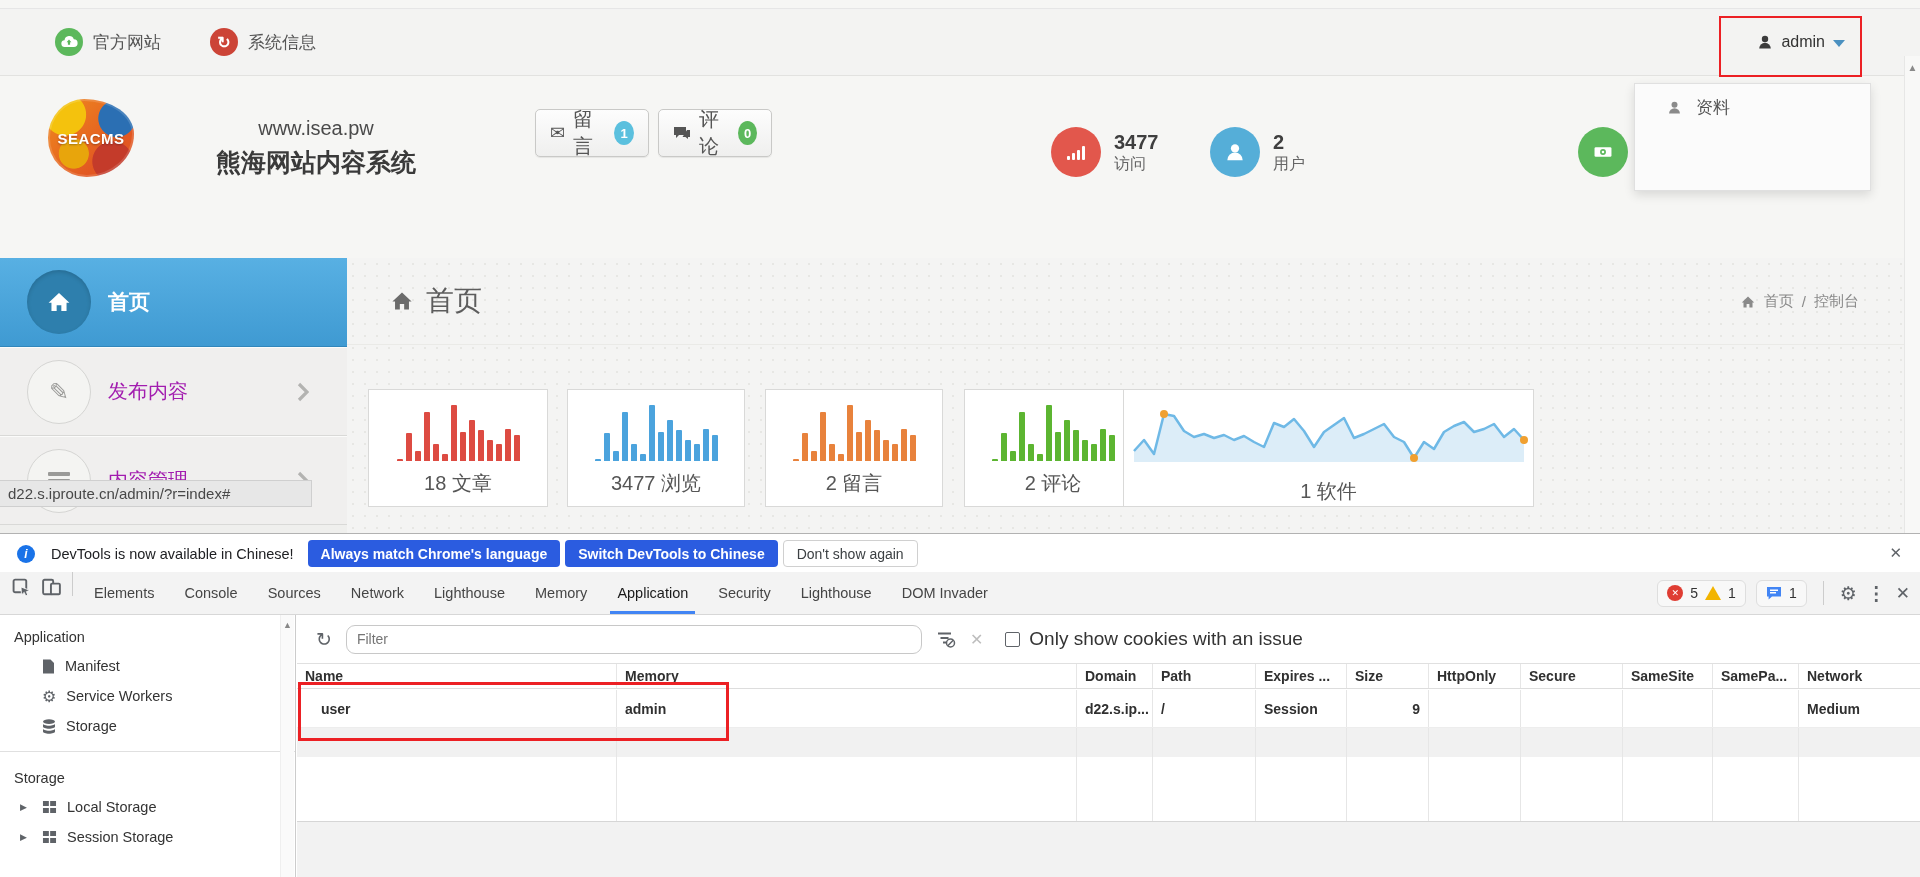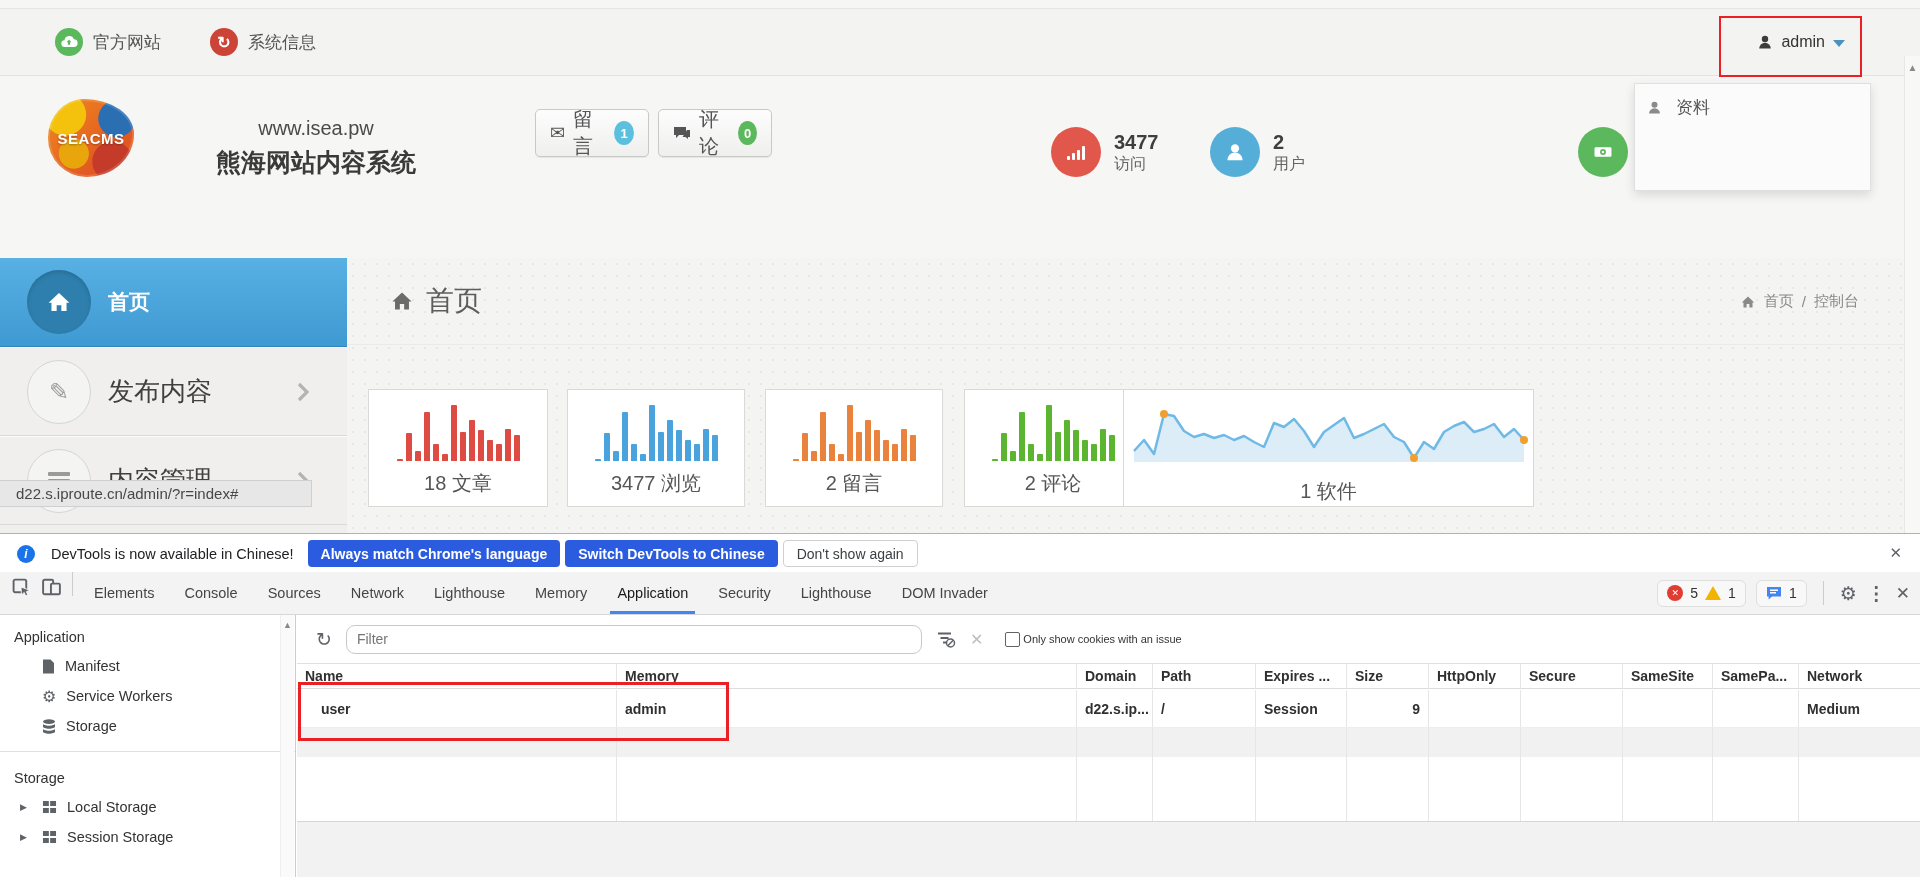--- a/index.html
+++ b/index.html
@@ -61,21 +61,21 @@
   .stat-money { left:1578px; }
   .mini-bars { display:flex; align-items:flex-end; gap:2px; height:16px; }
   .mini-bars i { display:block; width:3px; background:#fff; border-radius:1px; }
 
   
   .page-sidebar { position:absolute; left:0; top:258px; width:347px; bottom:0; background:#efefed; }
   .side-item { position:relative; height:89px; border-bottom:1px solid #d9d9d7; border-top:1px solid #fbfbfa;
                display:flex; align-items:center; cursor:pointer; background:#f0efee; }
   .side-item .ic { position:absolute; left:27px; width:64px; height:64px; border-radius:50%;
                    background:#f4f4f2; border:1px solid #d5d5d3; display:flex; align-items:center; justify-content:center; }
-  .side-item .txt { position:absolute; left:108px; font-size:26px; color:#404040; }
+  .side-item .txt { position:absolute; left:108px; font-size:20px; color:#a21caf; }
   .side-item .chev { position:absolute; right:38px; }
   .side-item.active { background:linear-gradient(#58b0e3,#3f9ad2); border-top:none; border-bottom:1px solid #3186bb; }
   .side-item.active .ic { background:#2e7fad; border:none; box-shadow:inset 0 2px 4px rgba(0,0,0,.15); }
   .side-item.active .txt { color:#fff; font-weight:bold; font-size:21px; }
   .pencil-glyph { font-size:24px; color:#9a9a98; transform:rotate(0deg); }
   .list-ic { display:flex; flex-direction:column; gap:3px; }
   .list-ic i { display:block; width:22px; height:4px; background:#9a9a98; border-radius:1px; }
 
   
   .content { position:absolute; left:347px; top:258px; right:16px; bottom:0; background:#f4f4f3;
@@ -92,26 +92,26 @@
   .card-3 { left:418px; width:178px; }
   .card-4 { left:617px; width:178px; }
   .card-5 { left:776px; width:411px; }
   .bar-chart { display:flex; align-items:flex-end; gap:3px; height:58px; }
   .bar-chart i { display:block; width:6px; border-radius:1px 1px 0 0; }
   .card-label { margin-top:9px; font-size:20px; color:#565656; }
 
   
   .dropdown { position:absolute; left:1634px; top:83px; width:237px; height:108px; background:#fbfbfb;
               border:1px solid #e0e0e0; box-shadow:0 4px 10px rgba(0,0,0,.12); z-index:40; }
-  .dd-item { height:46px; display:flex; align-items:center; gap:14px; padding-left:12px; cursor:pointer; }
+  .dd-item { height:46px; display:flex; align-items:center; gap:14px; padding-left:32px; cursor:pointer; }
   .dd-item .txt { font-size:17px; color:#555; }
 
   
   .url-tooltip { position:absolute; left:0; top:480px; width:312px; height:27px; background:#e7e7e7;
-                 border:1px solid #cfcfcf; border-left:none; display:flex; align-items:center; padding-left:16px;
+                 border:1px solid #cfcfcf; border-left:none; display:flex; align-items:center; padding-left:8px;
                  font-size:15px; color:#484848; z-index:30; }
   .page-scrollbar { position:absolute; right:0; top:56px; width:16px; bottom:0; background:#f8f8f7; border-left:1px solid #e7e7e6; }
   .page-scrollbar .arr { display:block; text-align:center; color:#8a8a8a; font-size:10px; padding-top:6px; }
 
   
   .devtools { position:absolute; left:0; top:533px; width:1920px; height:344px; background:#fff; border-top:1px solid #b2b2b2; }
   .dt-infobar { position:absolute; left:0; top:1px; width:1920px; height:37px; background:#fff; display:flex; align-items:center; }
   .info-ic { width:18px; height:18px; border-radius:50%; background:#1a73e8; color:#fff; font-size:12px; font-weight:bold;
              font-style:italic; display:flex; align-items:center; justify-content:center; margin:0 16px 0 17px; }
   .infobar-msg { font-size:14.5px; color:#202124; margin-right:14px; }
@@ -150,21 +150,21 @@
   .grid-ic, .db-ic { display:inline-flex; }
 
   .dt-main { position:absolute; left:297px; top:0; right:0; bottom:0; background:#fff; }
   .dt-toolbar { position:absolute; left:0; top:0; right:0; height:48px; display:flex; align-items:center; }
   .refresh-glyph { font-size:19px; color:#5f6368; margin:0 14px 0 19px; cursor:pointer; }
   .filter-input { width:576px; height:29px; border:1px solid #c8c8c8; border-radius:9px; background:#fff; font-size:14px;
                   color:#333; padding:0 10px; font-family:"Liberation Sans",sans-serif; outline:none; }
   .tb-tool { margin-left:14px; display:flex; align-items:center; cursor:pointer; }
   .x-disabled { color:#bdbdbd; font-size:16px; margin-left:14px; }
   .checkbox { width:15px; height:15px; border:1.5px solid #5f6368; border-radius:2px; background:#fff; margin-left:22px; cursor:pointer; }
-  .cb-label { font-size:11px; color:#333; margin-left:3px; }
+  .cb-label { font-size:19px; color:#333; margin-left:9px; }
 
   .cg { display:grid; grid-template-columns:320px 460px 76px 103px 91px 82px 92px 102px 90px 86px minmax(0,1fr);font-weight:bold; }
   .cg > div { border-right:1px solid #e6e6e6; padding:0 8px; display:flex; align-items:center; overflow:hidden;
               white-space:nowrap; font-size:14px; color:#303030; }
   .cg > div:last-child { border-right:none; }
   .cookie-head { position:absolute; left:0; top:48px; right:0; height:26px; background:#fff; border-top:1px solid #e0e0e0; border-bottom:1px solid #ddd; }
   .cookie-row1 { position:absolute; left:0; top:75px; right:0; height:38px; background:#fff; border-bottom:1px solid #ededed; }
   .cookie-row1 > div:first-child { padding-left:24px; }
   .cookie-row2 { position:absolute; left:0; top:113px; right:0; height:29px; background:#f1f1f1; }
   .cookie-fill { position:absolute; left:0; top:142px; right:0; height:64px; background:#fff; }

